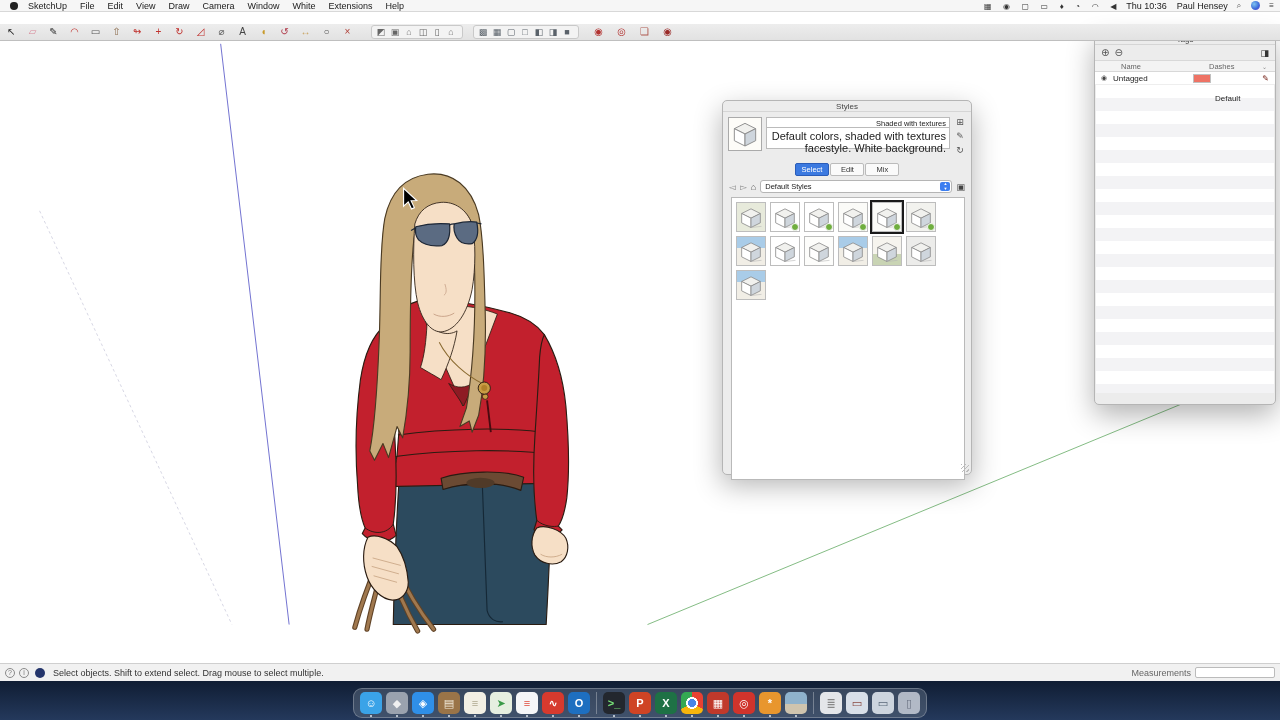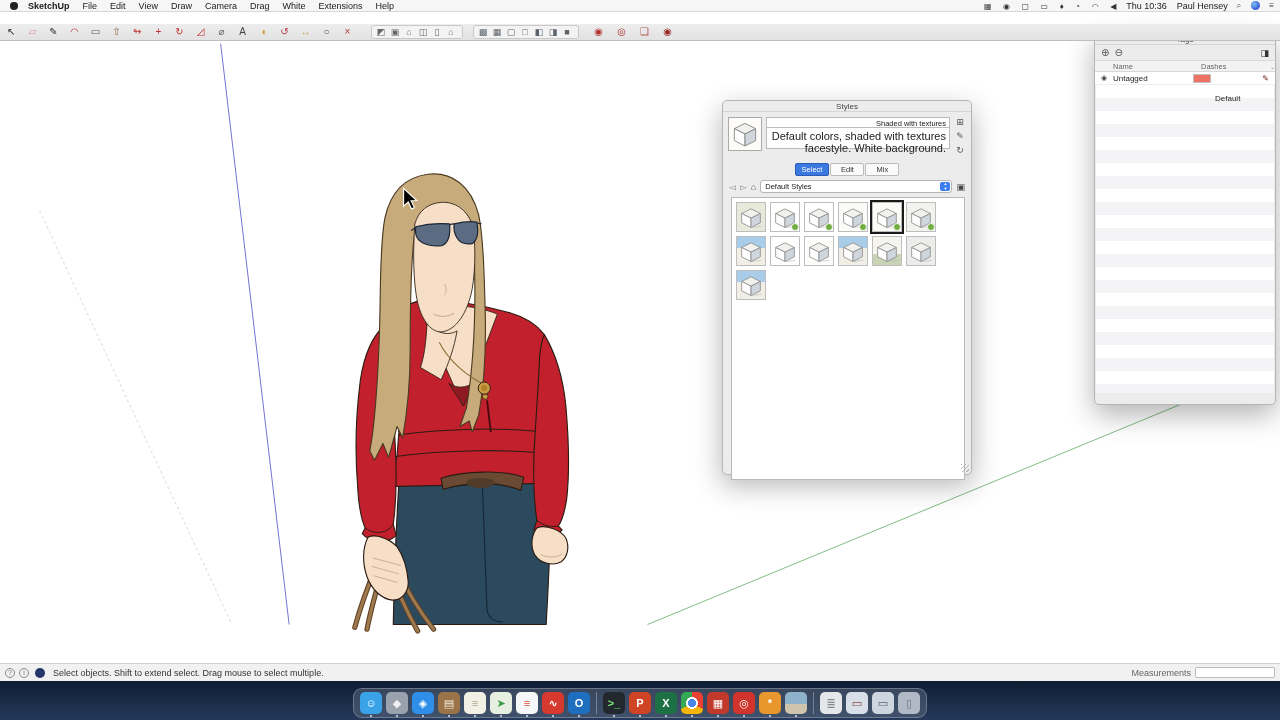--- a/index.html
+++ b/index.html
@@ -7,21 +7,21 @@
     font-family:"Liberation Sans","DejaVu Sans",sans-serif; }
   #screen { position:relative; width:1280px; height:720px; background:#fff; }
 
   
   #menubar { position:absolute; top:0; left:0; width:1280px; height:12px;
     background:#f6f6f6; border-bottom:1px solid #d8d8d8; display:flex;
     align-items:center; font-size:9px; color:#1a1a1a; padding:0 6px; z-index:50;}
   #menubar .apple { width:8px; height:8px; background:#222; border-radius:45% 45% 50% 50%;
     margin:0 10px 0 4px; }
   #menubar .mitem { margin-right:13px; white-space:nowrap; }
-  #menubar .mitem.app { font-weight:bold;text-align:center; }
+  #menubar .mitem.app { font-weight:normal;text-align:center; }
   #menubar .spacer { flex:1; }
   #menubar .sicon { margin-left:9px; font-size:8px; color:#333; }
   #menubar .mtime, #menubar .muser { margin-left:10px; }
   #menubar .siri { width:9px; height:9px; border-radius:50%; margin-left:10px;
     background:radial-gradient(circle at 35% 35%, #7ec3f0, #3a66d8 60%, #8a3ad8); }
 
   
   #titlebar { position:absolute; top:12px; left:0; width:1280px; height:12px;
     background:linear-gradient(#ececec,#dfdfdf); border-bottom:1px solid #c8c8c8;
     display:flex; align-items:center; z-index:40;}
@@ -115,21 +115,21 @@
     background:repeating-linear-gradient(135deg,#bbb 0 1px,transparent 1px 3px); }
 
   
   #tags-panel { left:1094px; top:33px; width:182px; height:372px; padding-bottom:4px; }
   #tp-btnrow { display:flex; align-items:center; padding:2px 6px; }
   #tp-btnrow .circ { font-size:10px; color:#555; margin-right:5px; }
   #tp-btnrow .spacer { flex:1; }
   #tp-btnrow .detail { font-size:9px; color:#333; }
   #tp-cols { display:flex; align-items:center; height:12px; font-size:7.5px; color:#666;
     border-top:1px solid #d8d8d8; border-bottom:1px solid #d8d8d8; background:#f3f3f3;
-    padding:0 0; }
+    padding:0 8px; }
   #tp-cols .c1 { width:106px; padding-left:18px; }
   #tp-cols .c2 { flex:1; }
   #tp-cols .sort { color:#888; font-size:6px; }
   #tp-row { display:flex; align-items:center; height:13px; background:#fff;
     font-size:8px; color:#222; padding:0 6px; border-bottom:1px solid #eee; }
   #tp-row .eye { font-size:7px; color:#444; width:12px; }
   #tp-row .tname { width:80px; }
   #tp-row .swatch { width:18px; height:9px; border:1px solid #c0c0c0; margin-right:4px; }
   #tp-row .dname { flex:1;margin-top:40px; }
   #tp-row .pencil { color:#7a2a20; font-size:8px; }
@@ -142,21 +142,21 @@
 <div id="screen">
 
   <div id="menubar">
     <span class="apple"></span>
     <span class="mitem app">SketchUp</span>
     <span class="mitem">File</span>
     <span class="mitem">Edit</span>
     <span class="mitem">View</span>
     <span class="mitem">Draw</span>
     <span class="mitem">Camera</span>
-    <span class="mitem">Drag</span>
+    <span class="mitem">Window</span>
     <span class="mitem">White</span>
     <span class="mitem">Extensions</span>
     <span class="mitem">Help</span>
     <span class="spacer"></span>
     <span>
       
     
         <span class="sicon">▦</span>
       
         <span class="sicon">◉</span>

